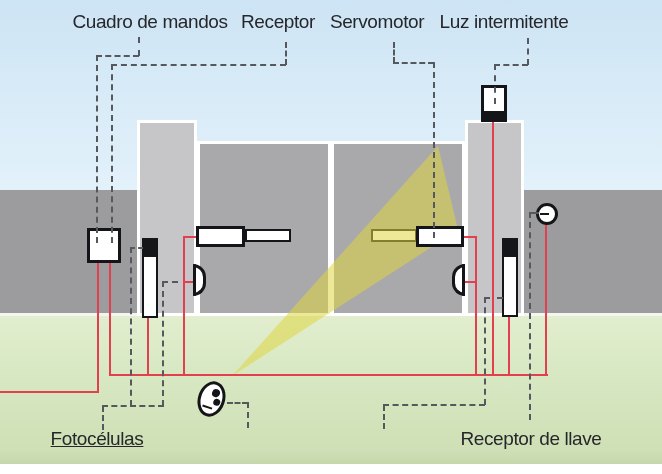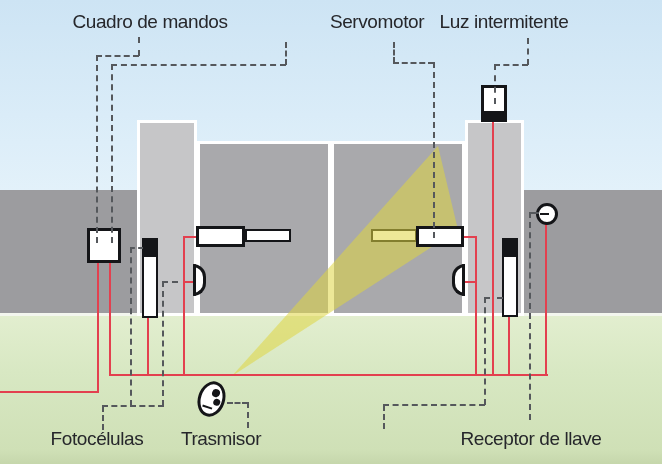--- a/index.html
+++ b/index.html
@@ -125,19 +125,19 @@
 
   <div class="abs dash-v" style="left:383px;top:405px;height:24px;"></div>
   <div class="abs dash-h" style="left:383px;top:404px;width:102px;"></div>
   <div class="abs dash-v" style="left:484px;top:297px;height:108px;"></div>
   <div class="abs dash-h" style="left:484px;top:297px;width:19px;"></div>
 
   <div class="abs dash-h" style="left:529px;top:212px;width:10px;"></div>
   <div class="abs dash-v" style="left:529px;top:212px;height:208px;"></div>
 
   <div class="abs lbl" style="left:150px;top:12px;">Cuadro de mandos</div>
+  <div class="abs lbl" style="left:278px;top:12px;">Receptor</div>
   <div class="abs lbl" style="left:504px;top:12px;">Luz intermitente</div>
   <div class="abs lbl" style="left:377px;top:12px;">Servomotor</div>
-  <div class="abs lbl" style="left:97px;top:429px;">Fotocélulas</div>
-  <div class="abs lbl" style="left:221px;top:429px;">Trasmisor</div>
+  <div class="abs lbl" style="left:97px;top:429px;text-decoration:underline;">Fotocélulas</div>
   <div class="abs lbl" style="left:531px;top:429px;">Receptor de llave</div>
 
 </div>
 
 </body></html>

